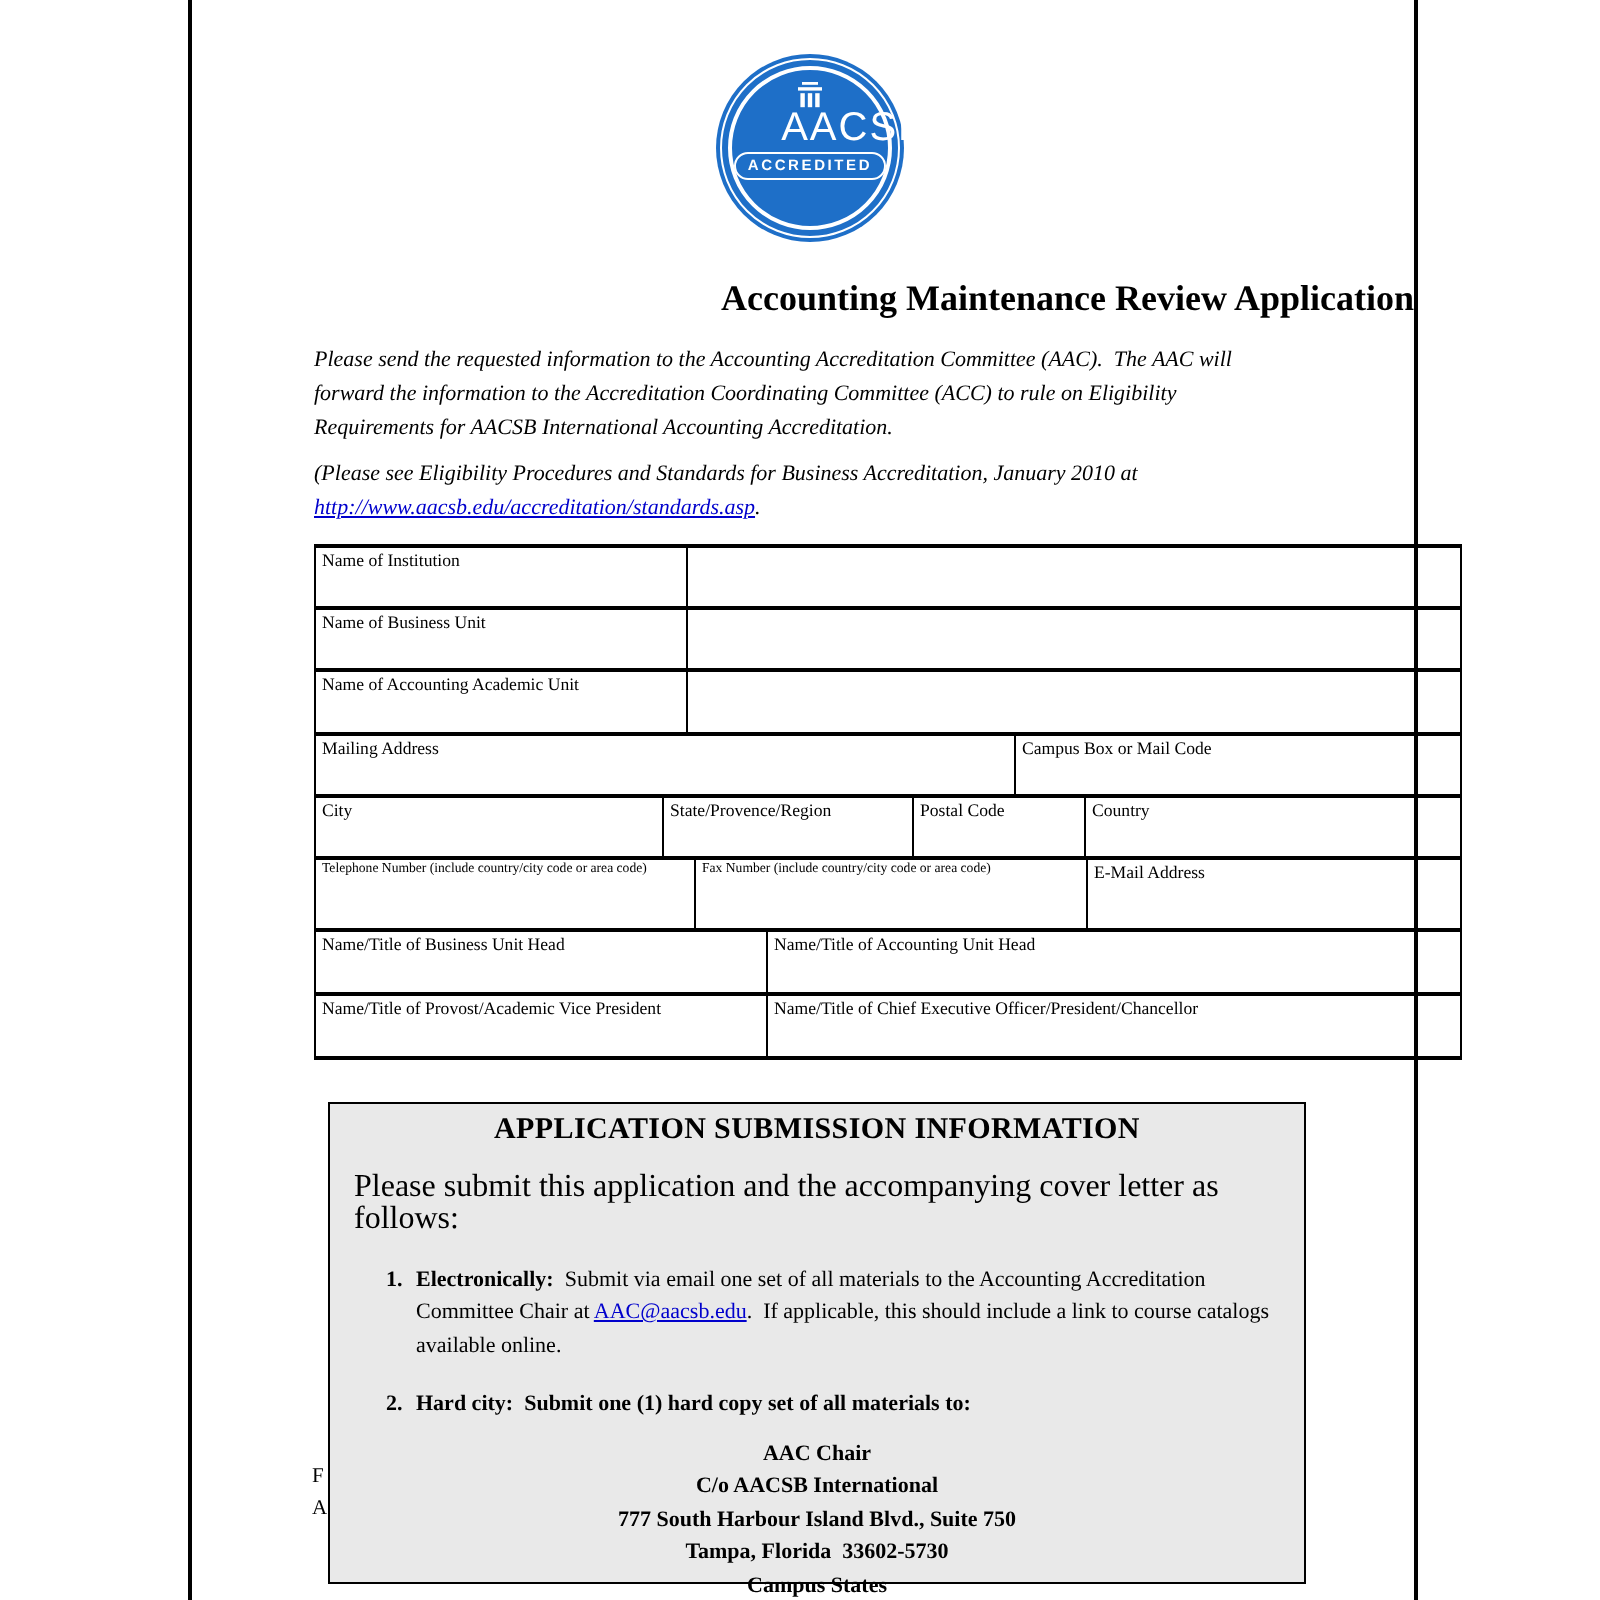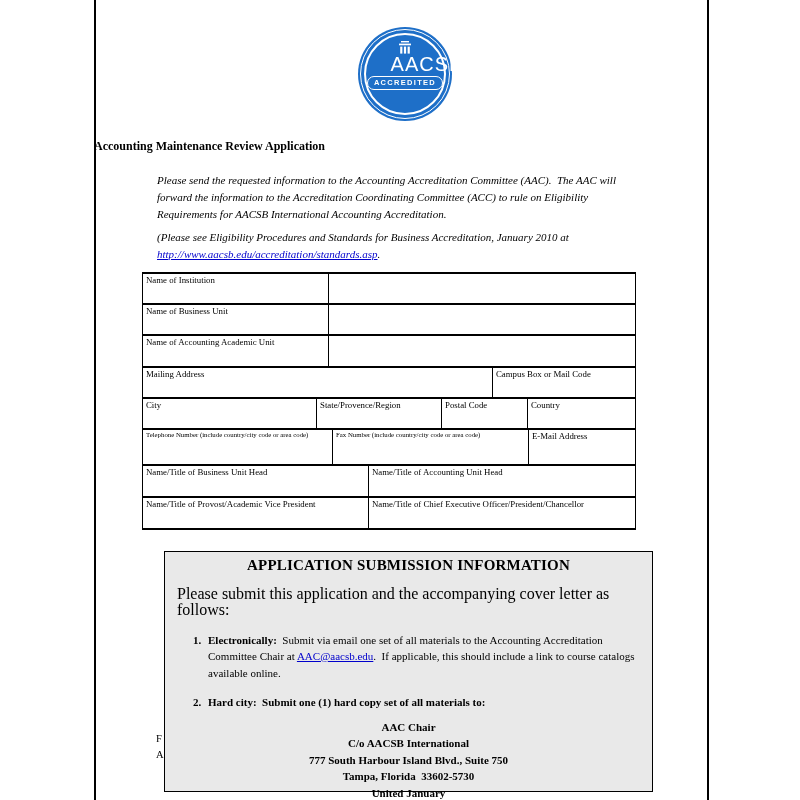--- a/index.html
+++ b/index.html
@@ -14,31 +14,31 @@
   .logo::before{content:"";position:absolute;inset:2px;border:1px solid #fff;border-radius:50%;}
   .logo::after{content:"";position:absolute;inset:6px;border:2px solid #fff;border-radius:50%;}
   .col-icon{margin-top:14px;z-index:1;}
   .logo-acronym{z-index:1;color:#fff;font-family:"Liberation Sans",sans-serif;
         font-size:20px;letter-spacing:1px;line-height:20px;margin-top:0px;padding-left:44px;}
   .logo-banner{z-index:1;margin-top:2px;color:#fff;background:#1E6FC8;
         font-family:"Liberation Sans",sans-serif;font-size:7.5px;font-weight:bold;
         letter-spacing:1.3px;border:1.5px solid #fff;border-radius:8px;padding:1px 6px 2px;}
 
   
-  .doc-title{position:absolute;left:94px;top:139px;width:613px;margin:0;text-align:left;
-        font-size:12px;font-weight:bold;}
+  .doc-title{position:absolute;left:94px;top:139px;width:613px;margin:0;text-align:right;
+        font-size:18px;font-weight:bold;}
   .intro{position:absolute;left:157px;top:172px;width:500px;font-style:italic;
         font-size:11px;line-height:17px;}
   .intro div{white-space:pre;font-family:Liberation Serif, serif;}
   .note{position:absolute;left:157px;top:229px;width:500px;font-style:italic;
         font-size:11px;line-height:17px;}
   .link{color:#0000CC;text-decoration:underline;cursor:pointer;}
 
   
-  .tbl{position:absolute;left:142px;top:272px;width:494px;box-sizing:border-box;
+  .tbl{position:absolute;left:157px;top:272px;width:574px;box-sizing:border-box;
        border-top:2px solid #000;border-left:1.5px solid #000;
        font-size:8.8px;line-height:1.15;}
   .tr{display:flex;}
   .td{box-sizing:border-box;border-right:1.5px solid #000;border-bottom:2px solid #000;
       padding:1px 3px;overflow:hidden;}
   .h31{height:31px}.h32{height:32px}.h36{height:36px}
   .sm{font-size:6.8px;line-height:1.3;}
   .grow{flex:1;}
 
   
@@ -144,16 +144,16 @@
     <div class="item">
       <span class="num">2.</span>
       <span class="itext"><b>Hard city:</b><span class="pre bold">  Submit one (1) hard copy set of all materials to:</span></span>
     </div>
 
     <div class="address">
       <div>AAC Chair</div>
       <div>C/o AACSB International</div>
       <div>777 South Harbour Island Blvd., Suite 750</div>
       <div>Tampa, Florida  33602-5730</div>
-      <div>United January</div>
+      <div>Campus States</div>
     </div>
   </div>
 </div>
 
 </body></html>

